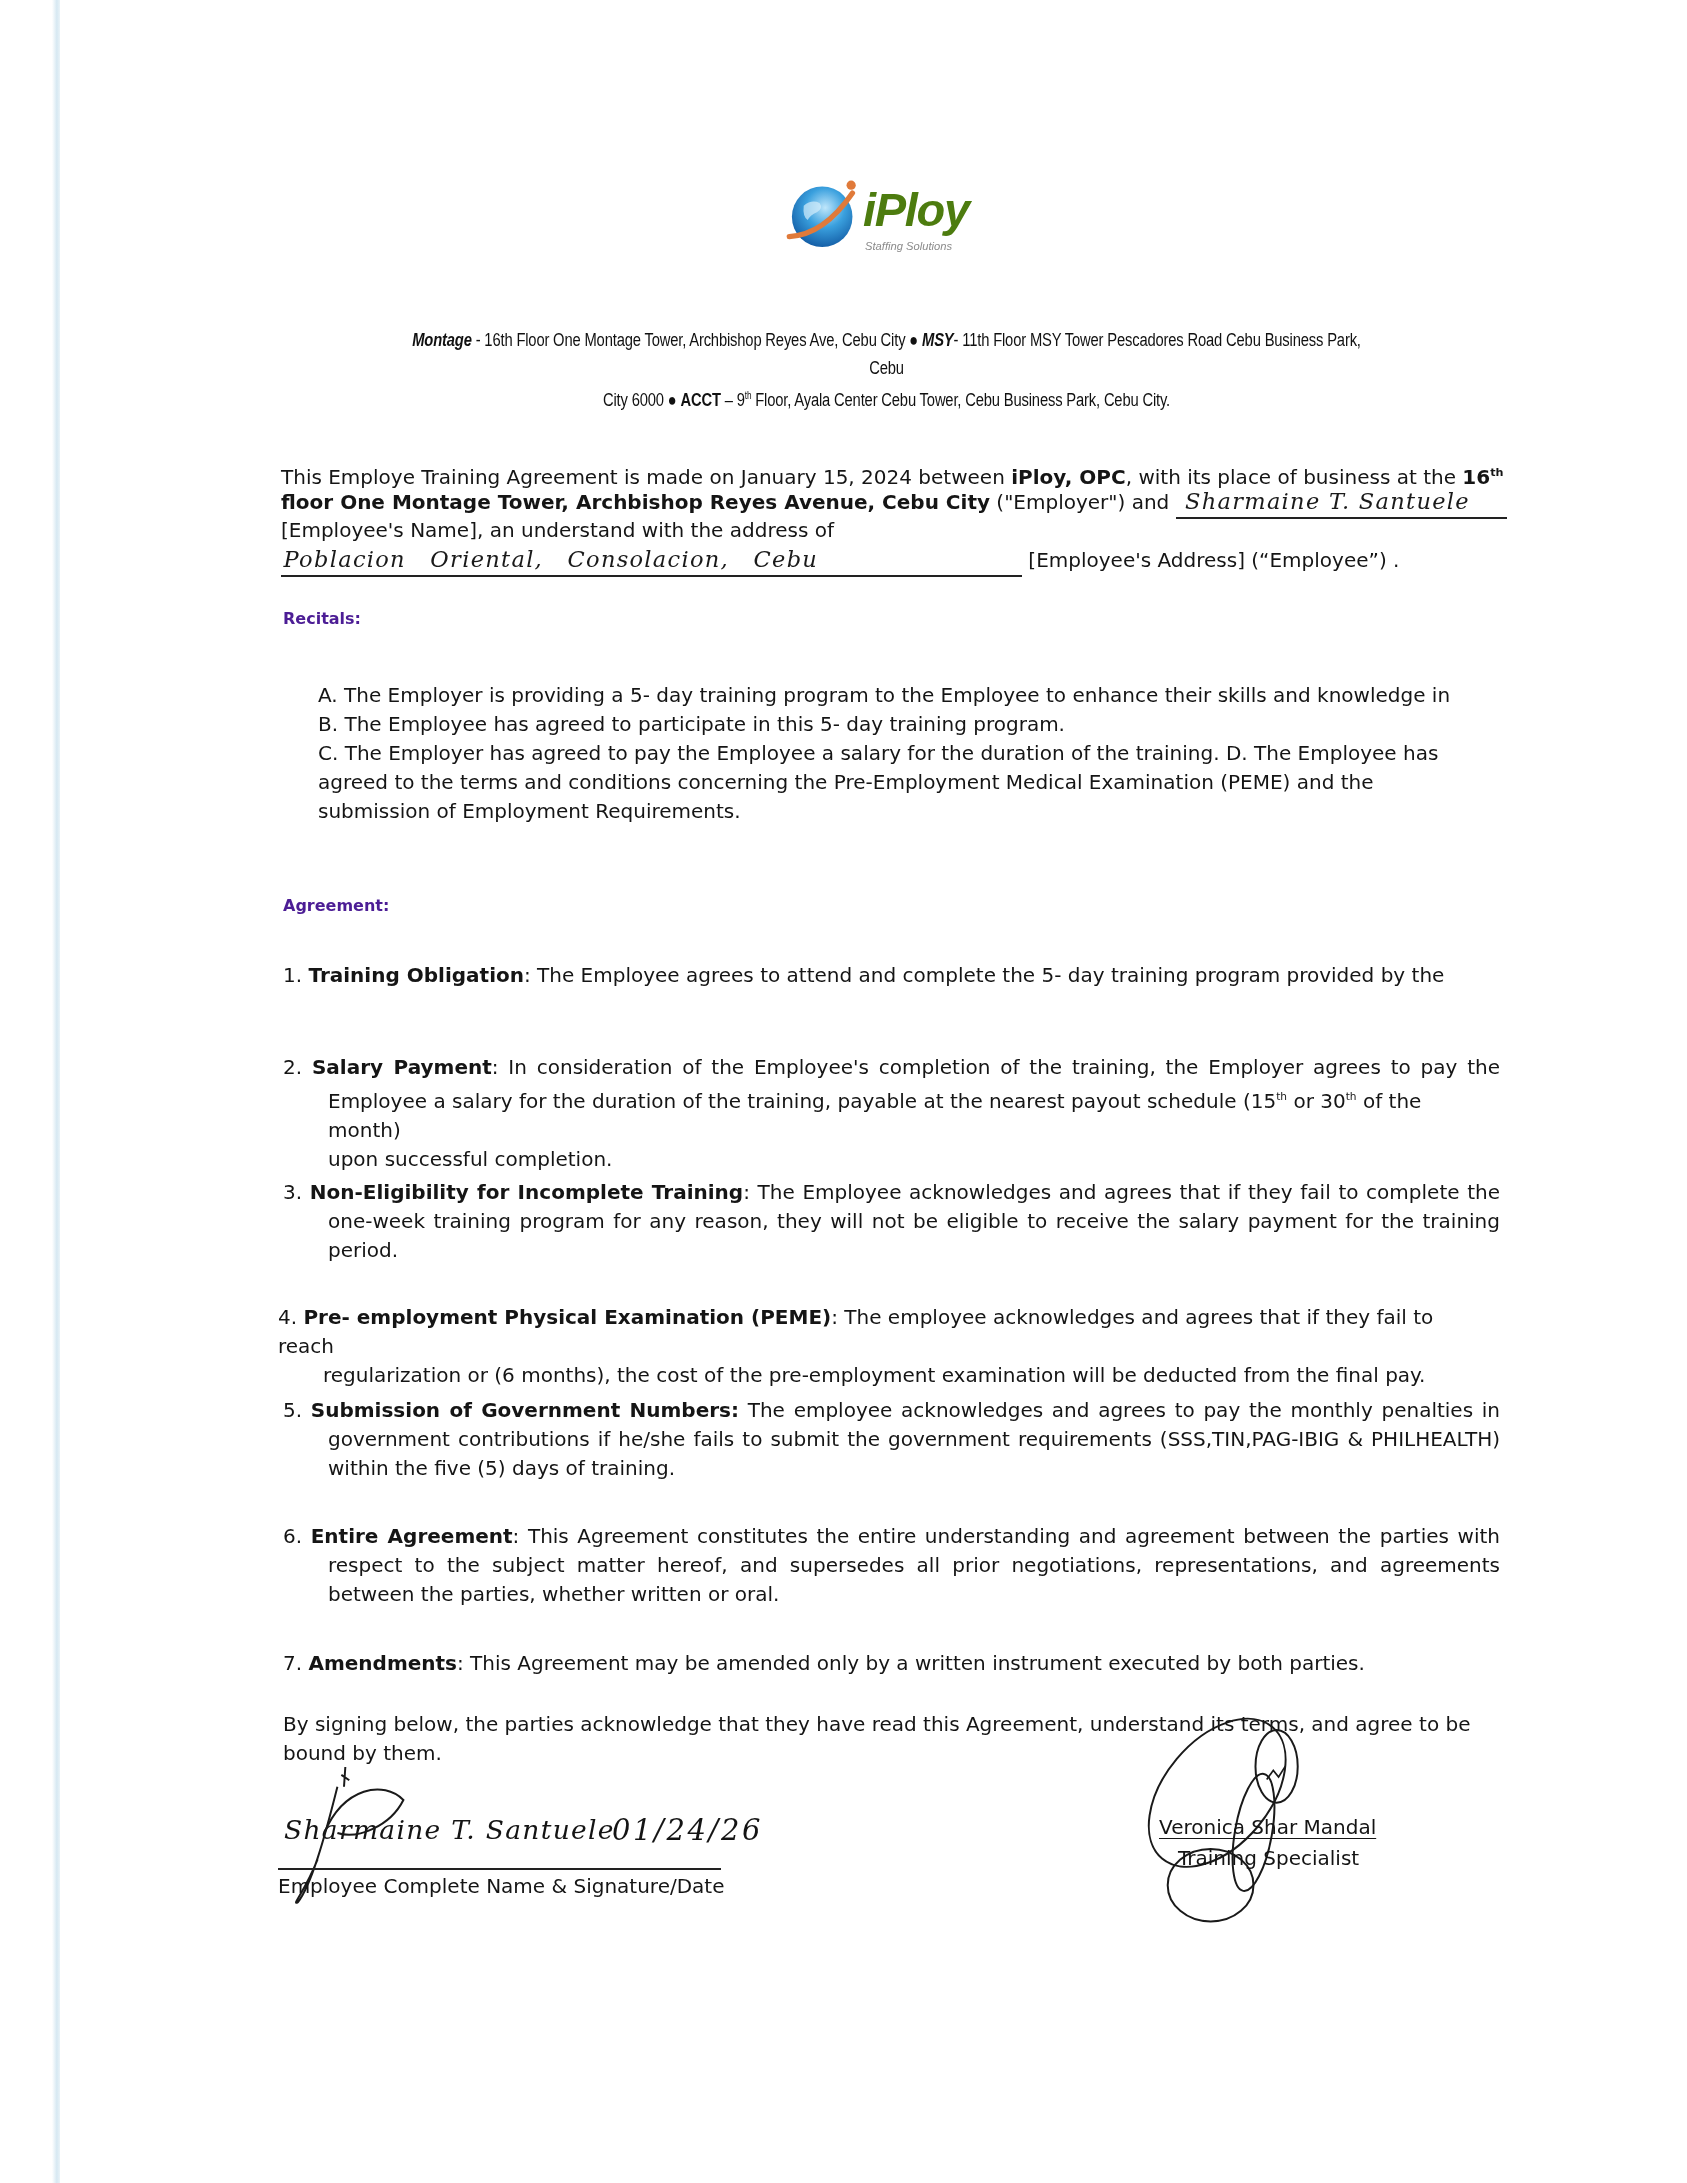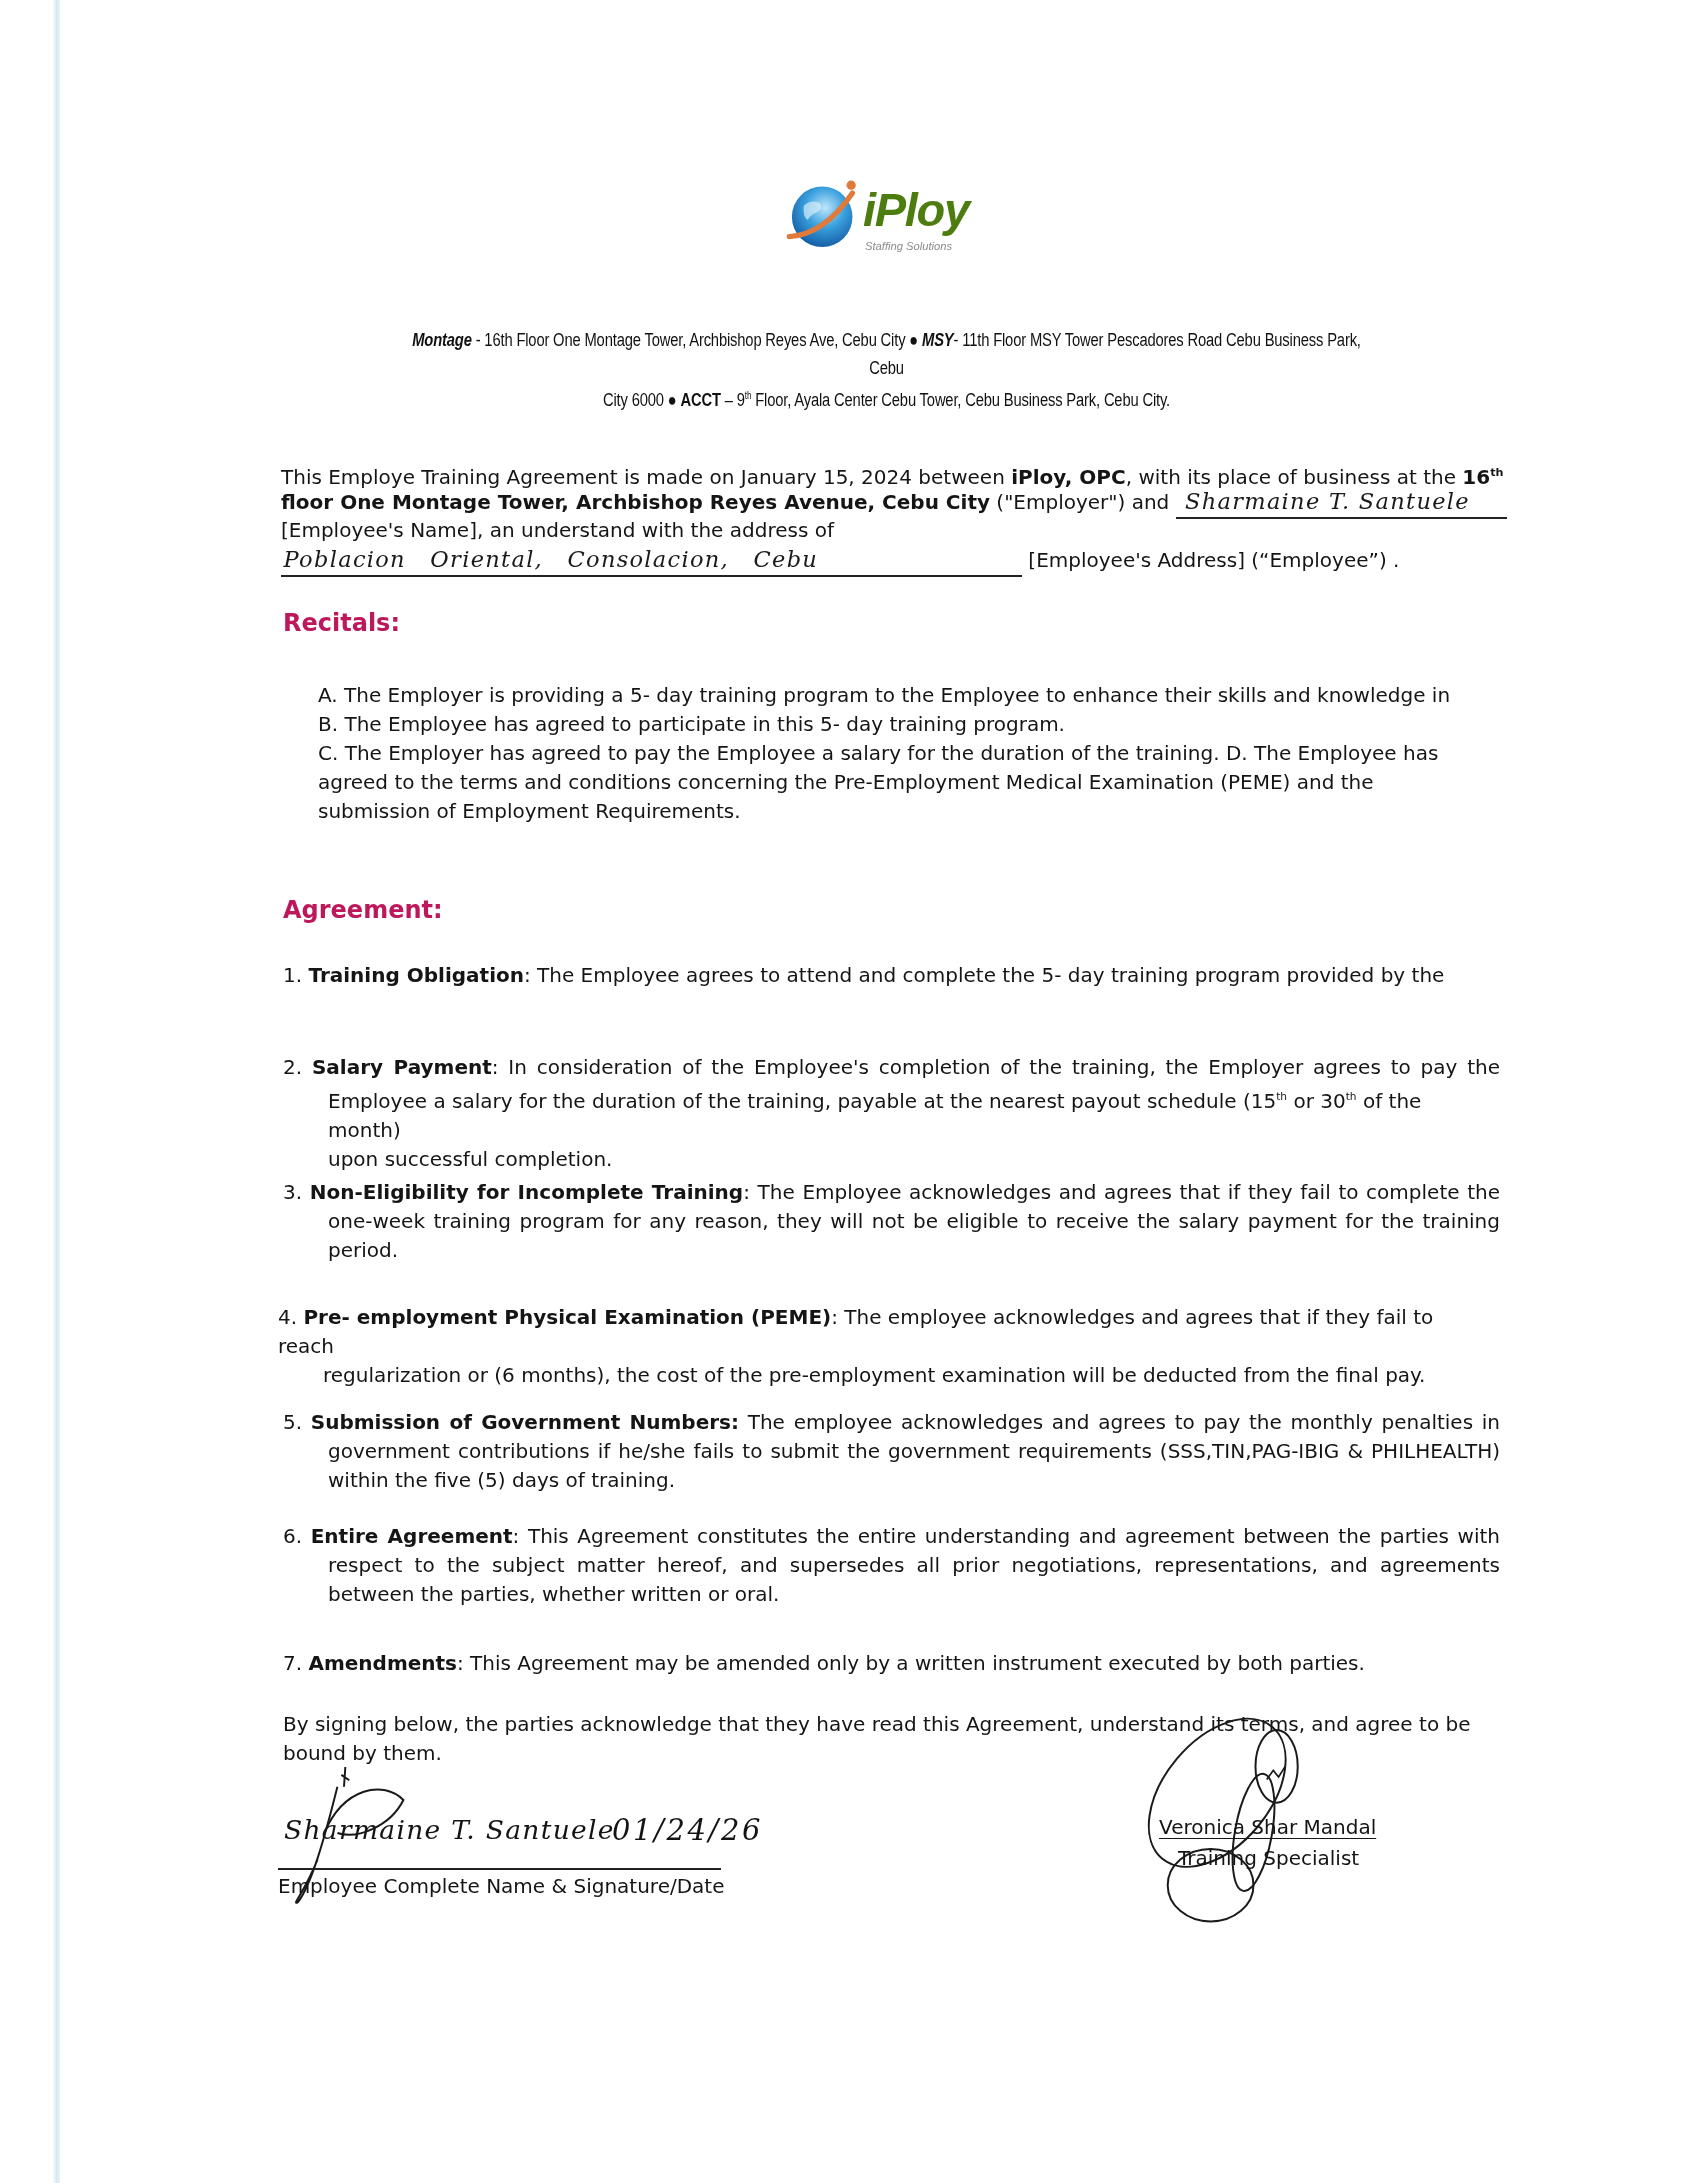--- a/index.html
+++ b/index.html
@@ -15,21 +15,21 @@
           font-family:"Liberation Sans", sans-serif; font-size:18px; line-height:28px; transform:scaleX(0.82); transform-origin:center top;
           letter-spacing:-0.2px; color:#111; }
   .addr b { font-style:italic; }
   .addr sup { font-size:10px; }
   .body-text { font-family:"DejaVu Sans", sans-serif; font-size:20px; line-height:29px; color:#151515; }
   .intro { position:absolute; left:281px; top:458px; width:1217px; }
   .intro .line { display:block; white-space:nowrap; position:relative; height:29px; }
   .justify-line { display:flex; justify-content:space-between; width:1217px; }
   .hand { font-family:"DejaVu Serif", serif; font-style:italic; font-size:22.5px; color:#1a1a1a; letter-spacing:1.3px; }
   .fill-line { display:inline-block; border-bottom:2px solid #222; vertical-align:baseline; }
-  .heading { position:absolute; font-family:"DejaVu Sans", sans-serif; font-weight:bold; font-size:24px; color:#be185d; }
+  .heading { position:absolute; font-family:"DejaVu Sans", sans-serif; font-weight:bold; font-size:16px; color:#4c1d95; }
   .recitals { position:absolute; left:318px; top:681px; width:1164px; }
   .recitals p { margin:0; }
   .indent { padding-left:53px; }
   .clause { position:absolute; left:283px; width:1217px; }
   .clause p { margin:0; }
   .clause .cont { padding-left:45px; }
   .just { text-align:justify; text-align-last:justify; }
   .sig-line-left { position:absolute; left:278px; top:1868px; width:443px; border-top:2px solid #222; }
   .sig-caption { position:absolute; font-family:"DejaVu Sans", sans-serif; font-size:20px; color:#151515; }
   .specialist-name { position:absolute; left:1159px; top:1815px; font-family:"DejaVu Sans", sans-serif; font-size:20px;
@@ -114,21 +114,21 @@
   <p class="just"><span>3.</span> <b>Non-Eligibility for Incomplete Training</b><span>: The Employee acknowledges and agrees that if they fail to complete the</span></p>
   <p class="cont just"><span>one-week training program for any reason, they will not be eligible to receive the salary payment for the training</span></p>
   <p class="cont"><span>period.</span></p>
 </div>
 
 <div class="clause body-text" style="top:1303px;left:278px;">
   <p><span>4.</span> <b>Pre- employment Physical Examination (PEME)</b><span>: The employee acknowledges and agrees that if they fail to reach</span></p>
   <p class="cont"><span>regularization or (6 months), the cost of the pre-employment examination will be deducted from the final pay.</span></p>
 </div>
 
-<div class="clause body-text" style="top:1396px;margin-top:12px;">
+<div class="clause body-text" style="top:1396px;">
   <p class="just"><span>5.</span> <b>Submission of Government Numbers:</b><span> The employee acknowledges and agrees to pay the monthly penalties in</span></p>
   <p class="cont just"><span>government contributions if he/she fails to submit the government requirements (SSS,TIN,PAG-IBIG &amp; PHILHEALTH)</span></p>
   <p class="cont"><span>within the five (5) days of training.</span></p>
 </div>
 
 <div class="clause body-text" style="top:1522px;">
   <p class="just"><span>6.</span> <b>Entire Agreement</b><span>: This Agreement constitutes the entire understanding and agreement between the parties with</span></p>
   <p class="cont just"><span>respect to the subject matter hereof, and supersedes all prior negotiations, representations, and agreements</span></p>
   <p class="cont"><span>between the parties, whether written or oral.</span></p>
 </div>

